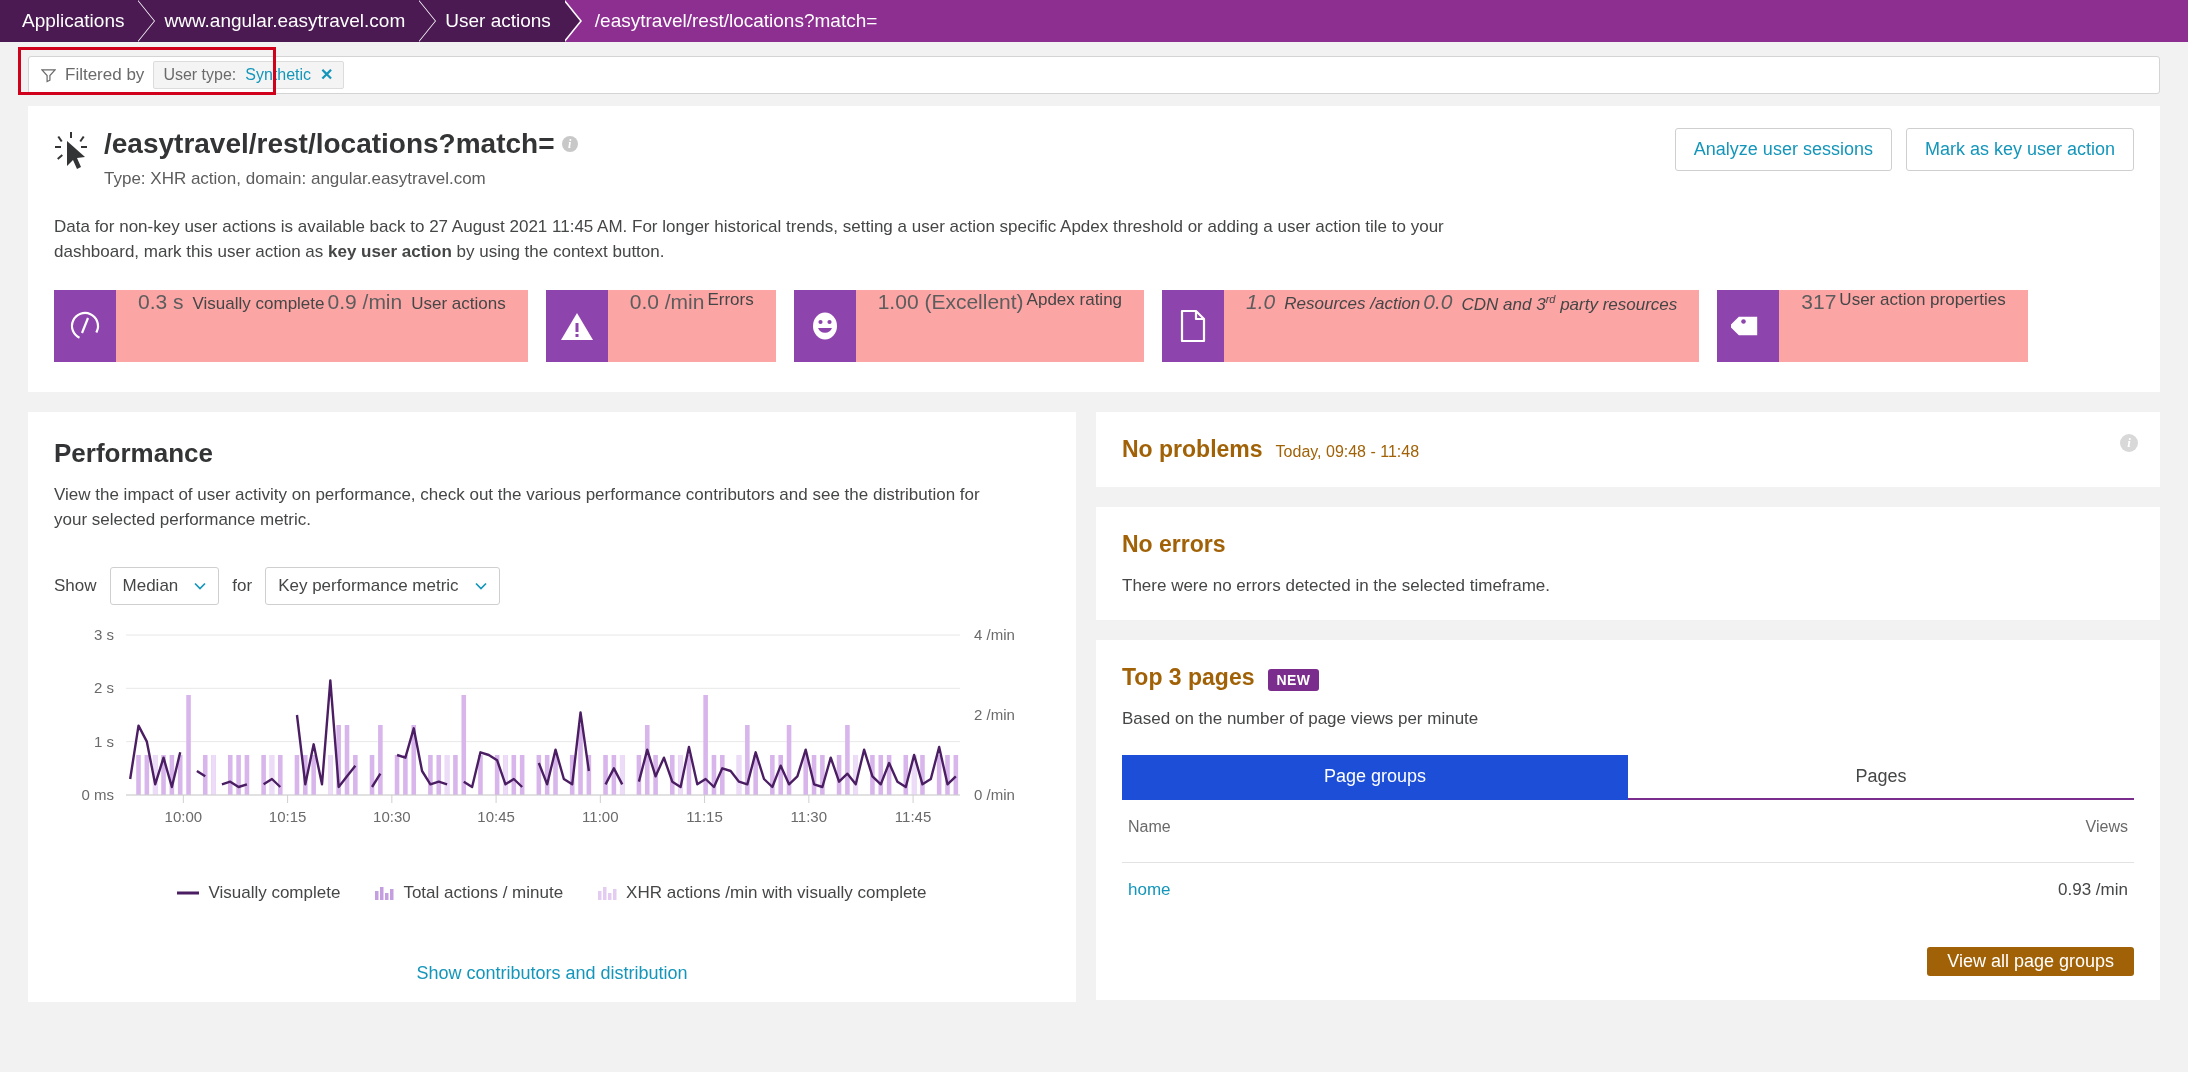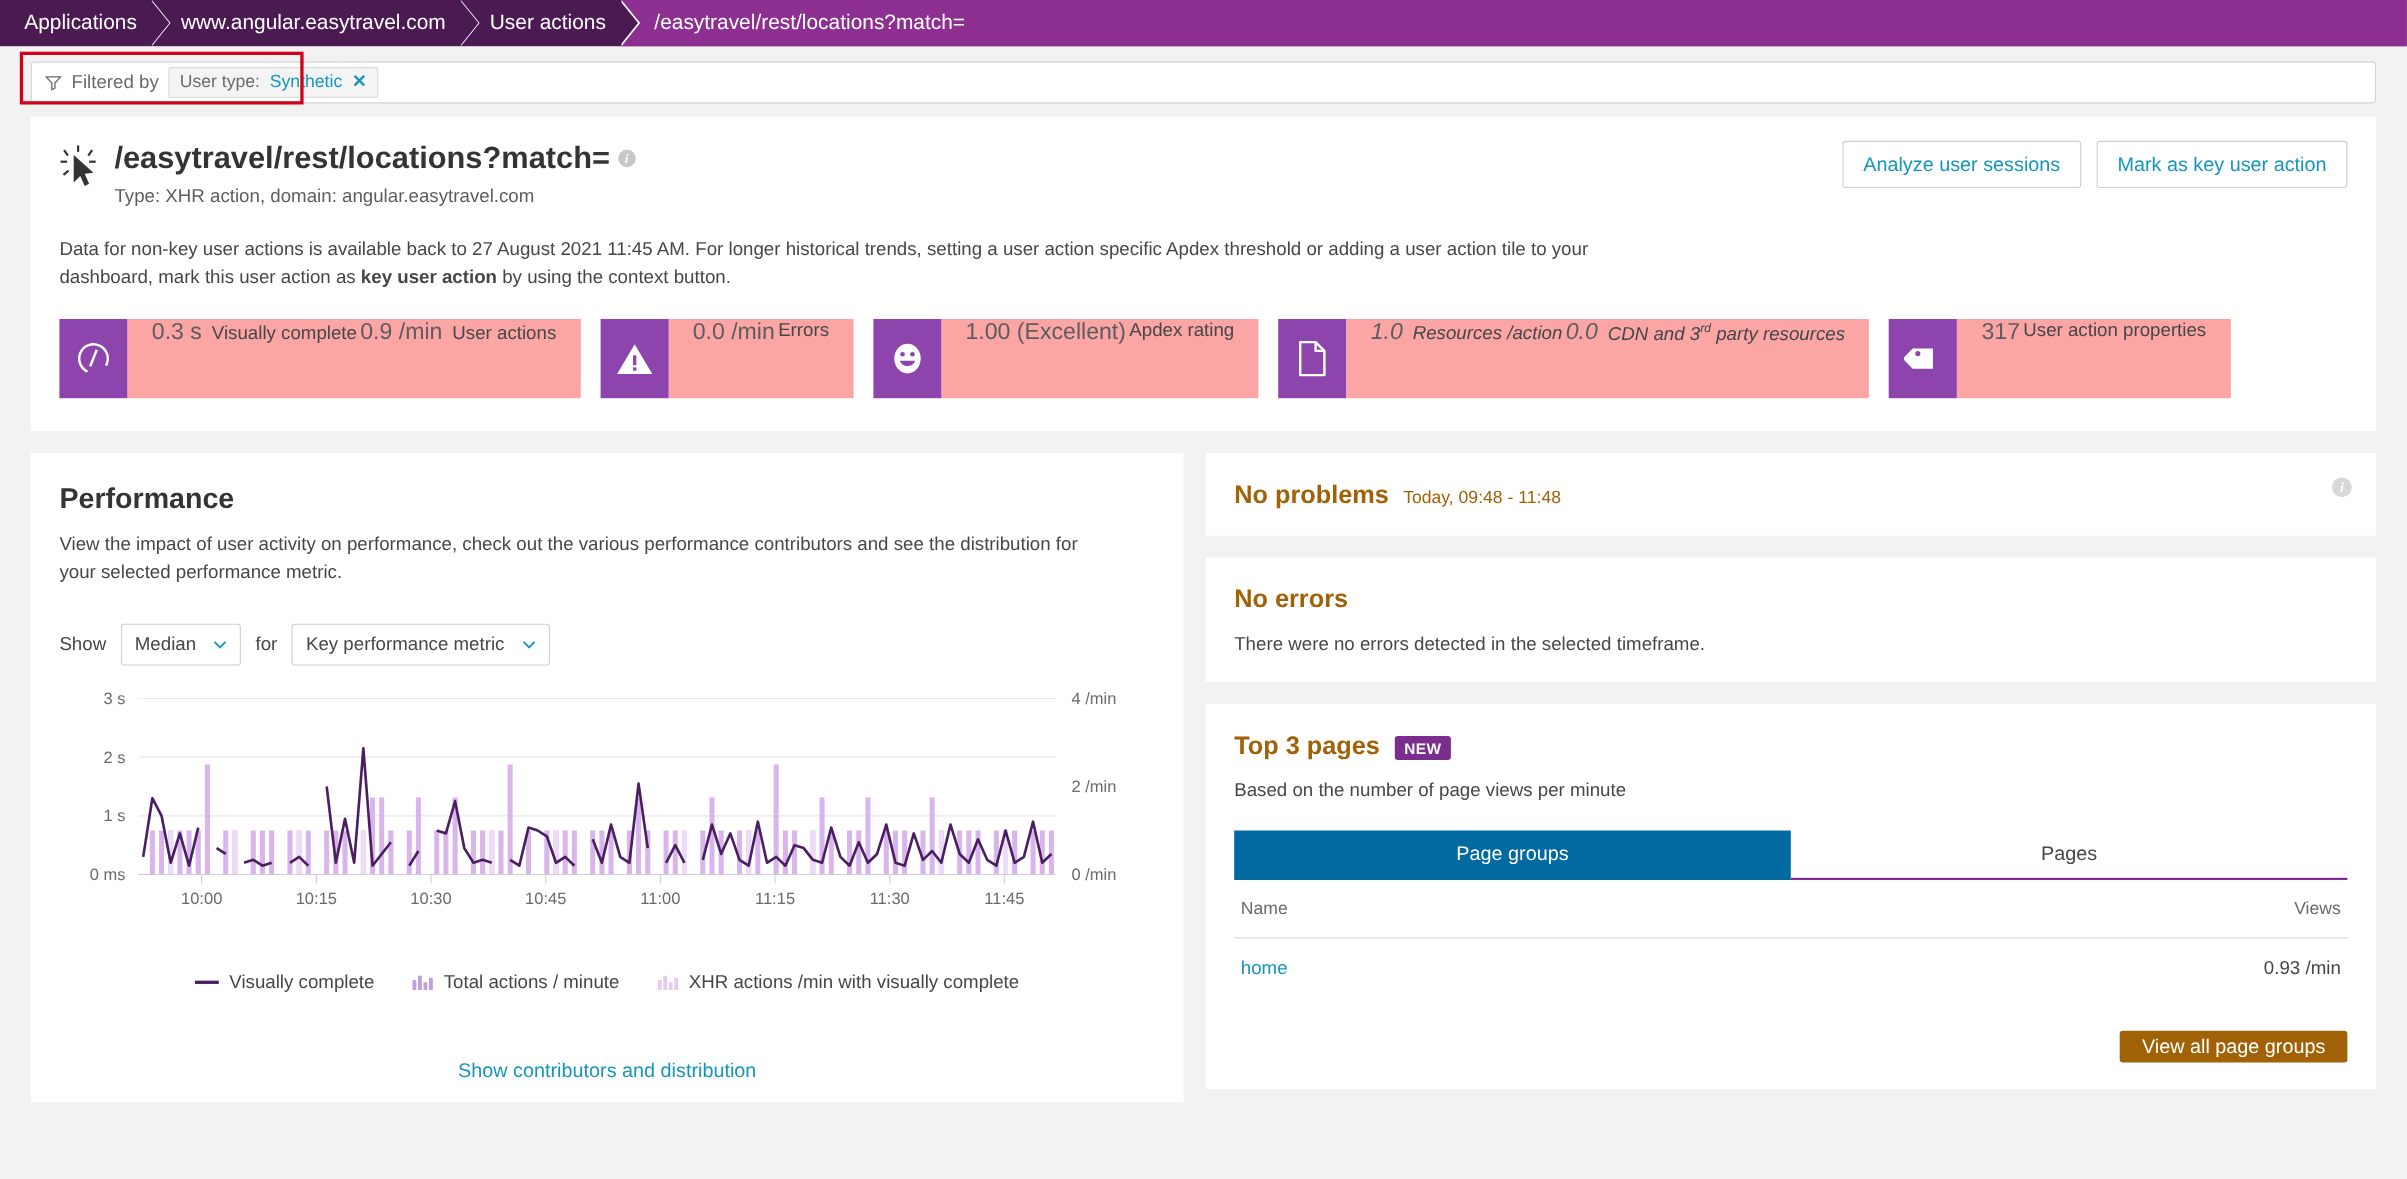--- a/index.html
+++ b/index.html
@@ -165,26 +165,26 @@
     font-family: "Liberation Serif", serif; font-style: italic; font-weight: bold;
   }
   .badge-new {
     background: #7b2d8e; color: #ffffff; font-size: 14px; font-weight: bold;
     padding: 3px 9px; border-radius: 3px; letter-spacing: .4px;
   }
   .tabs { display: flex; margin-top: 26px; }
   .tab {
     flex: 1; text-align: center; padding: 11px 0; font-size: 18px; cursor: pointer;
   }
-  .tab.active { background: #0369a1; color: #ffffff; }
+  .tab.active { background: #1d4ed8; color: #ffffff; }
   .tab.inactive { color: #454646; border-bottom: 2px solid #7b2d8e; }
   .tbl { width: 100%; border-collapse: collapse; margin-top: 4px; }
   .tbl th {
     font-size: 16px; font-weight: normal; color: #6a6a6a;
-    text-align: left; padding: 14px 6px 16px 6px; border-bottom: 1px solid #e2e2e2;
+    text-align: left; padding: 14px 6px 26px 6px; border-bottom: 1px solid #e2e2e2;
   }
   .tbl th.r, .tbl td.r { text-align: right; }
   .tbl td { font-size: 17px; padding: 17px 6px; }
   .tbl td.link { color: #1496bb; cursor: pointer; }
   .btn-teal {
     background: #a16207; color: #ffffff; border: none; border-radius: 3px;
     font-size: 18px; padding: 4px 20px; cursor: pointer; font-family: inherit;
   }
   .btn-row { display: flex; justify-content: flex-end; margin-top: 30px; }
 </style>

